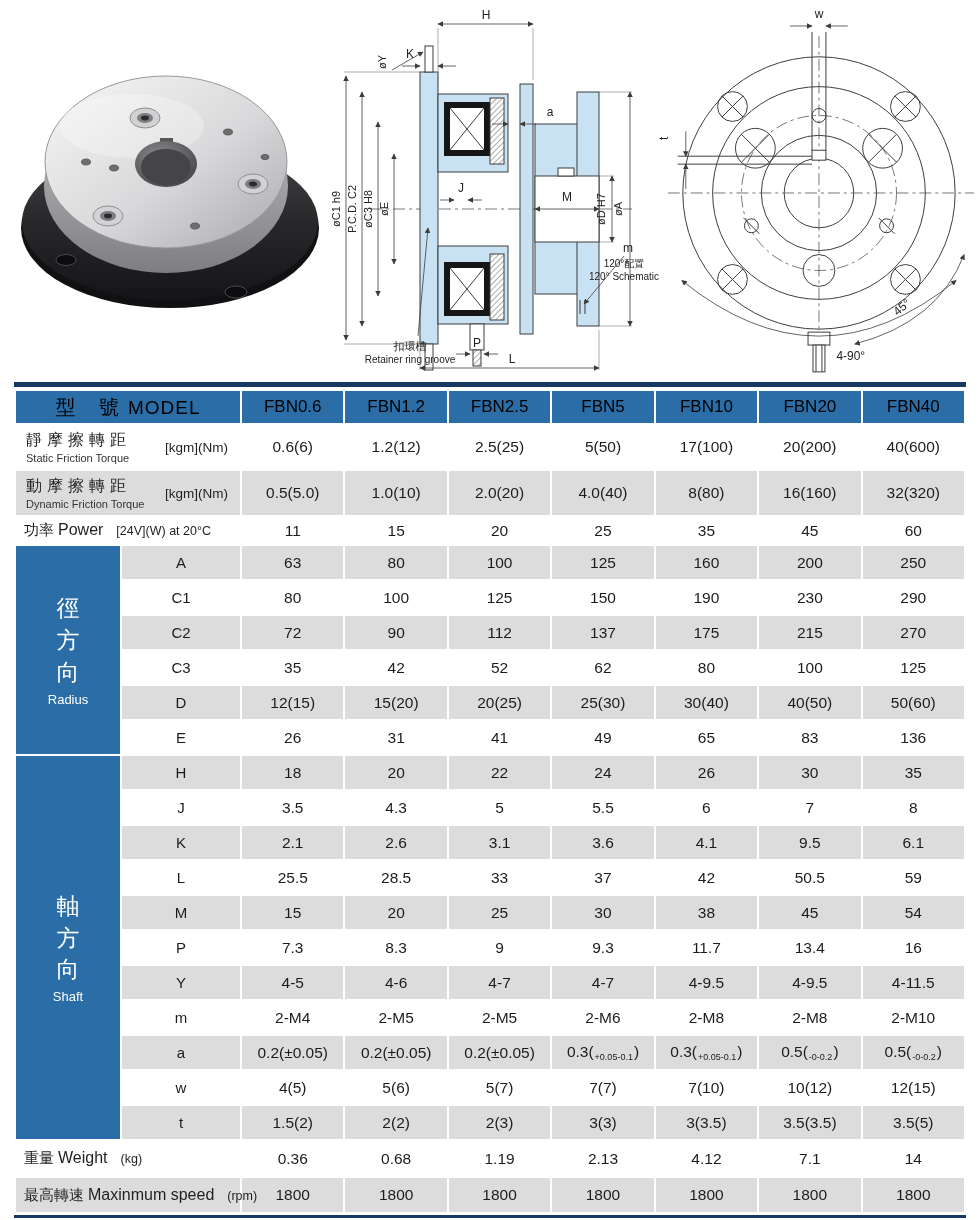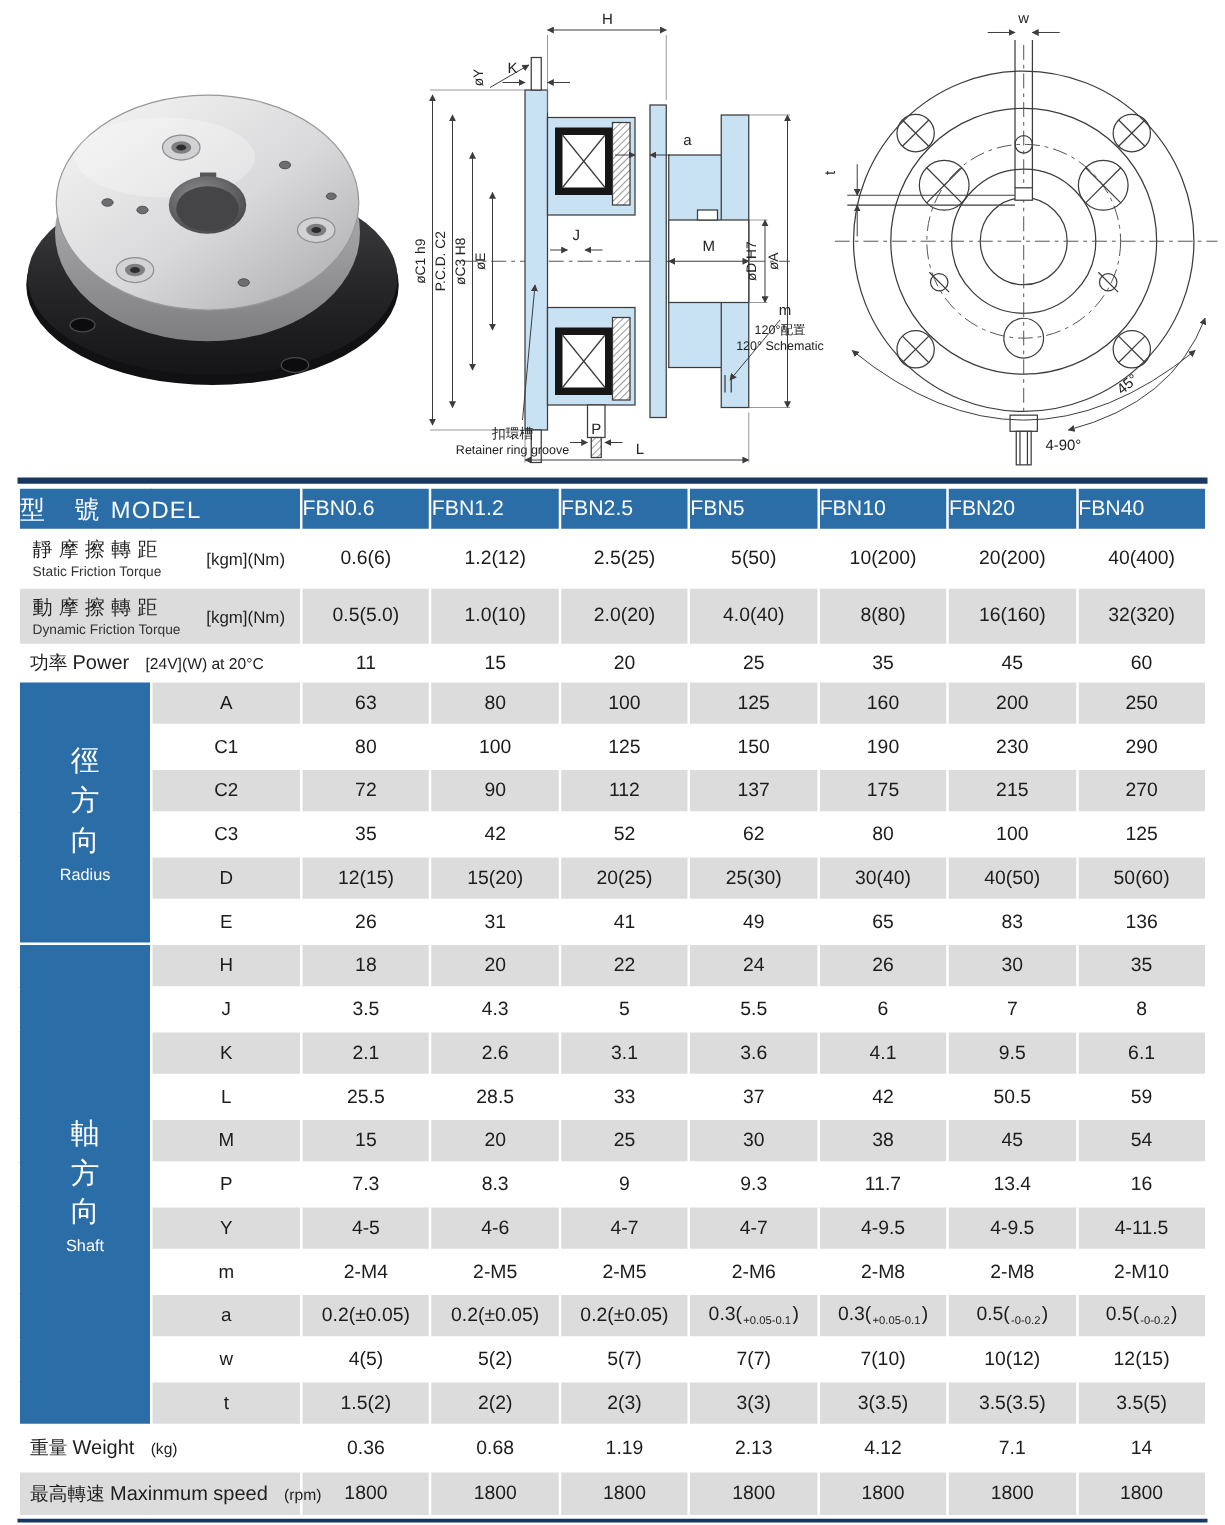--- a/index.html
+++ b/index.html
@@ -22,21 +22,21 @@
   .ext{stroke:#777;stroke-width:0.6;fill:none;}
 
   
   .table-wrap{position:absolute;left:14px;top:382px;width:952px;}
   .bar-top{height:5px;background:#17395f;margin-bottom:2px;}
   .bar-bottom{height:3px;background:#17395f;margin-top:1px;}
   table.spec{border-collapse:collapse;table-layout:fixed;width:952px;}
   .spec th,.spec td{border:2px solid #fff;padding:0;vertical-align:middle;}
   .spec td{background:#fff;}
   tr.gray > td{background:#dcdcdc;}
-  .model-th{background:#2b6da6;color:#ffffff;font-size:17px;font-weight:400;text-align:left;height:32px;}
+  .model-th{background:#2b6da6;color:#000000;font-size:17px;font-weight:400;text-align:center;height:32px;}
   .title-th{font-weight:400;}
   .mt-cn{font-size:20px;letter-spacing:9px;}
   .mt-en{font-size:19px;letter-spacing:1px;}
   tr.r-torque > td{height:44px;}
   tr.r-power > td{height:27px;}
   tr.r-dim > td{height:33px;}
   tr.r-weight > td{height:35px;}
   tr.r-speed > td{height:34px;}
   td.val{text-align:center;font-size:15.5px;color:#1c1c1c;}
   td.dimkey{text-align:center;font-size:15px;color:#1c1c1c;}
@@ -331,23 +331,23 @@
                   <div class="cn">靜摩擦轉距</div>
                   <div class="en">Static Friction Torque</div>
                 </div>
                 <span class="unit">[kgm](Nm)</span>
               </div>
             </td>
             <td class="val">0.6(6)</td>
             <td class="val">1.2(12)</td>
             <td class="val">2.5(25)</td>
             <td class="val">5(50)</td>
-            <td class="val">10(200)</td>
+            <td class="val">17(100)</td>
             <td class="val">20(200)</td>
-            <td class="val">40(400)</td>
+            <td class="val">40(600)</td>
           </tr>
           <tr class="r-torque gray">
             <td class="lab lab-stacked" colspan="2">
               <div class="lw">
                 <div class="ls">
                   <div class="cn">動摩擦轉距</div>
                   <div class="en">Dynamic Friction Torque</div>
                 </div>
                 <span class="unit">[kgm](Nm)</span>
               </div>
@@ -540,21 +540,21 @@
                 <span class="tbot">-0.2</span>
               </span><span class="tpost">)</span></td>
             <td class="val"><span class="tpre">0.5(</span><span class="tol">
                 <span class="ttop">-0</span>
                 <span class="tbot">-0.2</span>
               </span><span class="tpost">)</span></td>
           </tr>
           <tr class="r-dim">
             <td class="dimkey">w</td>
             <td class="val">4(5)</td>
-            <td class="val">5(2)</td>
+            <td class="val">5(6)</td>
             <td class="val">5(7)</td>
             <td class="val">7(7)</td>
             <td class="val">7(10)</td>
             <td class="val">10(12)</td>
             <td class="val">12(15)</td>
           </tr>
           <tr class="r-dim gray">
             <td class="dimkey">t</td>
             <td class="val">1.5(2)</td>
             <td class="val">2(2)</td>

